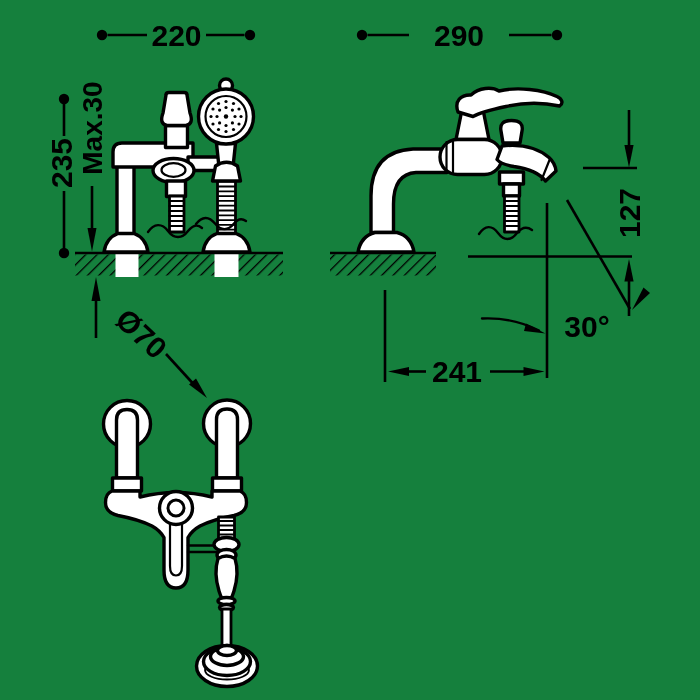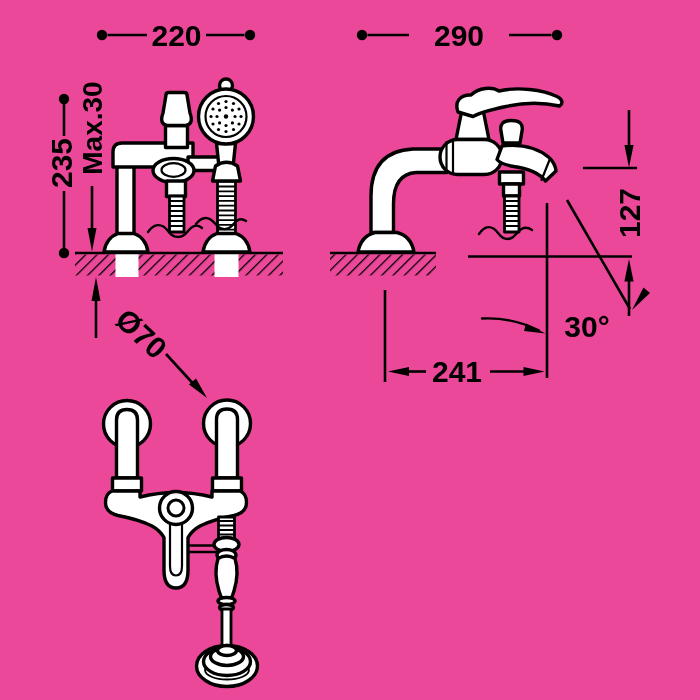--- a/index.html
+++ b/index.html
@@ -1,16 +1,16 @@
 <!DOCTYPE html>
 <html><head>
 <meta charset="utf-8">
 <style>
   html,body{margin:0;padding:0;background:#ffffff;}
-  .canvas{width:700px;height:700px;background:#ec4899;position:relative;overflow:hidden;}
+  .canvas{width:700px;height:700px;background:#15803d;position:relative;overflow:hidden;}
   .o{fill:#fff;stroke:#000;stroke-width:3.4;stroke-linejoin:round;stroke-linecap:round;}
   .o2{fill:#fff;stroke:#000;stroke-width:2.8;stroke-linejoin:round;stroke-linecap:round;}
   .ln{fill:none;stroke:#000;stroke-width:2.4;stroke-linecap:round;}
   .thin{fill:none;stroke:#000;stroke-width:1.8;stroke-linecap:butt;}
   .det{fill:none;stroke:#000;stroke-width:2.2;stroke-linecap:round;}
   .dim{fill:none;stroke:#000;stroke-width:2.6;stroke-linecap:butt;}
   .ah{fill:#000;stroke:none;}
   .t{font-family:"Liberation Sans","DejaVu Sans",sans-serif;font-weight:bold;font-size:30px;fill:#000;text-anchor:middle;}
   .t28{font-size:28px;}
 </style>

